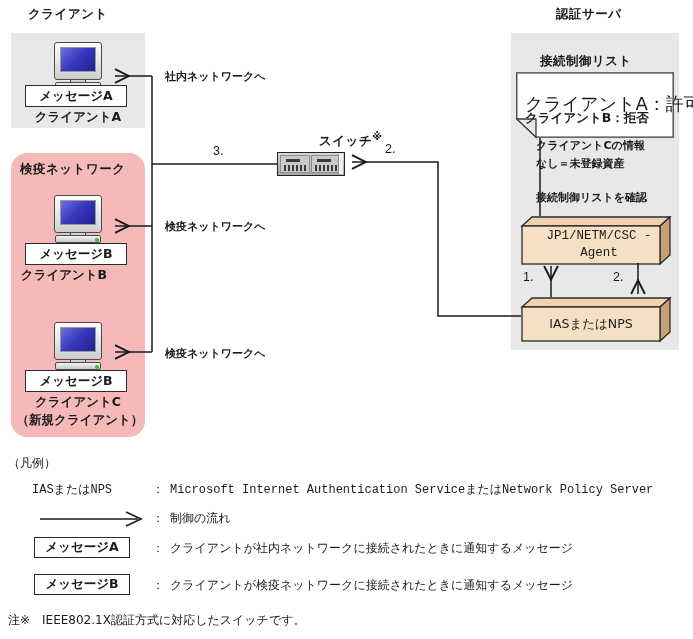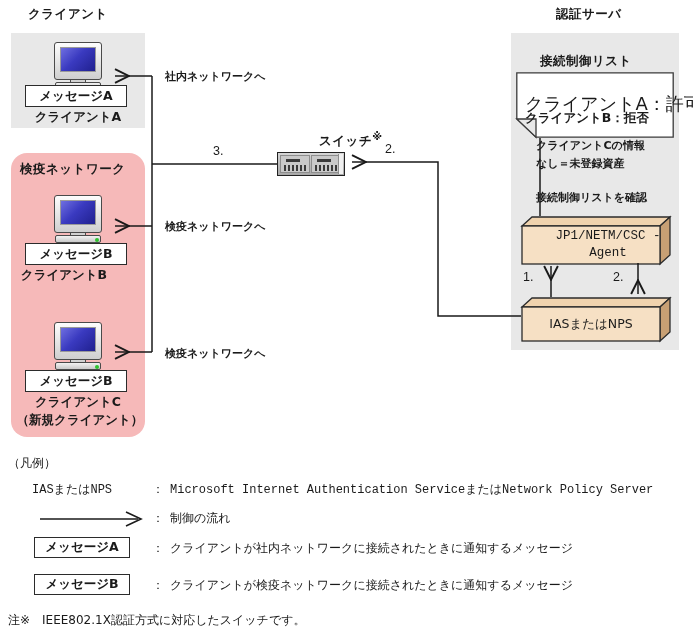--- a/index.html
+++ b/index.html
@@ -145,21 +145,21 @@
   <div class="cap jp" style="left:536px;top:138px;">クライアントCの情報</div>
 
   <div class="cap jp" style="left:536px;top:190px;">接続制御リストを確認</div>
 
   <div class="box3d" style="left:521px;top:216px;width:138px;height:47px;">
     <svg class="layer" style="width:152px;height:49px;left:0;top:0;" viewBox="0 0 152 49">
       <path d="M1,10 L11,1 L149,1 L139,10 Z" fill="#f0d3ae" stroke="#2b2b2b" stroke-width="1.3"></path>
       <path d="M139,10 L149,1 L149,39 L139,48 Z" fill="#c8a074" stroke="#2b2b2b" stroke-width="1.3"></path>
       <rect x="1" y="10" width="138" height="38" fill="#f6e0c4" stroke="#2b2b2b" stroke-width="1.3"></rect>
     </svg>
-    <div class="abs" style="left:18px;top:10px;width:138px;height:38px;display:flex;flex-direction:column;align-items:center;justify-content:center;font-family:'Liberation Mono','DejaVu Sans Mono',monospace;font-size:12.5px;line-height:1.35;">
+    <div class="abs" style="left:9px;top:10px;width:138px;height:38px;display:flex;flex-direction:column;align-items:center;justify-content:center;font-family:'Liberation Mono','DejaVu Sans Mono',monospace;font-size:12.5px;line-height:1.35;">
       <span>JP1/NETM/CSC -</span>
       <span>Agent</span>
     </div>
   </div>
 
   <div class="box3d" style="left:521px;top:297px;width:138px;height:43px;">
     <svg class="layer" style="width:152px;height:45px;left:0;top:0;" viewBox="0 0 152 45">
       <path d="M1,10 L11,1 L149,1 L139,10 Z" fill="#f0d3ae" stroke="#2b2b2b" stroke-width="1.3"></path>
       <path d="M139,10 L149,1 L149,35 L139,44 Z" fill="#c8a074" stroke="#2b2b2b" stroke-width="1.3"></path>
       <rect x="1" y="10" width="138" height="34" fill="#f6e0c4" stroke="#2b2b2b" stroke-width="1.3"></rect>

